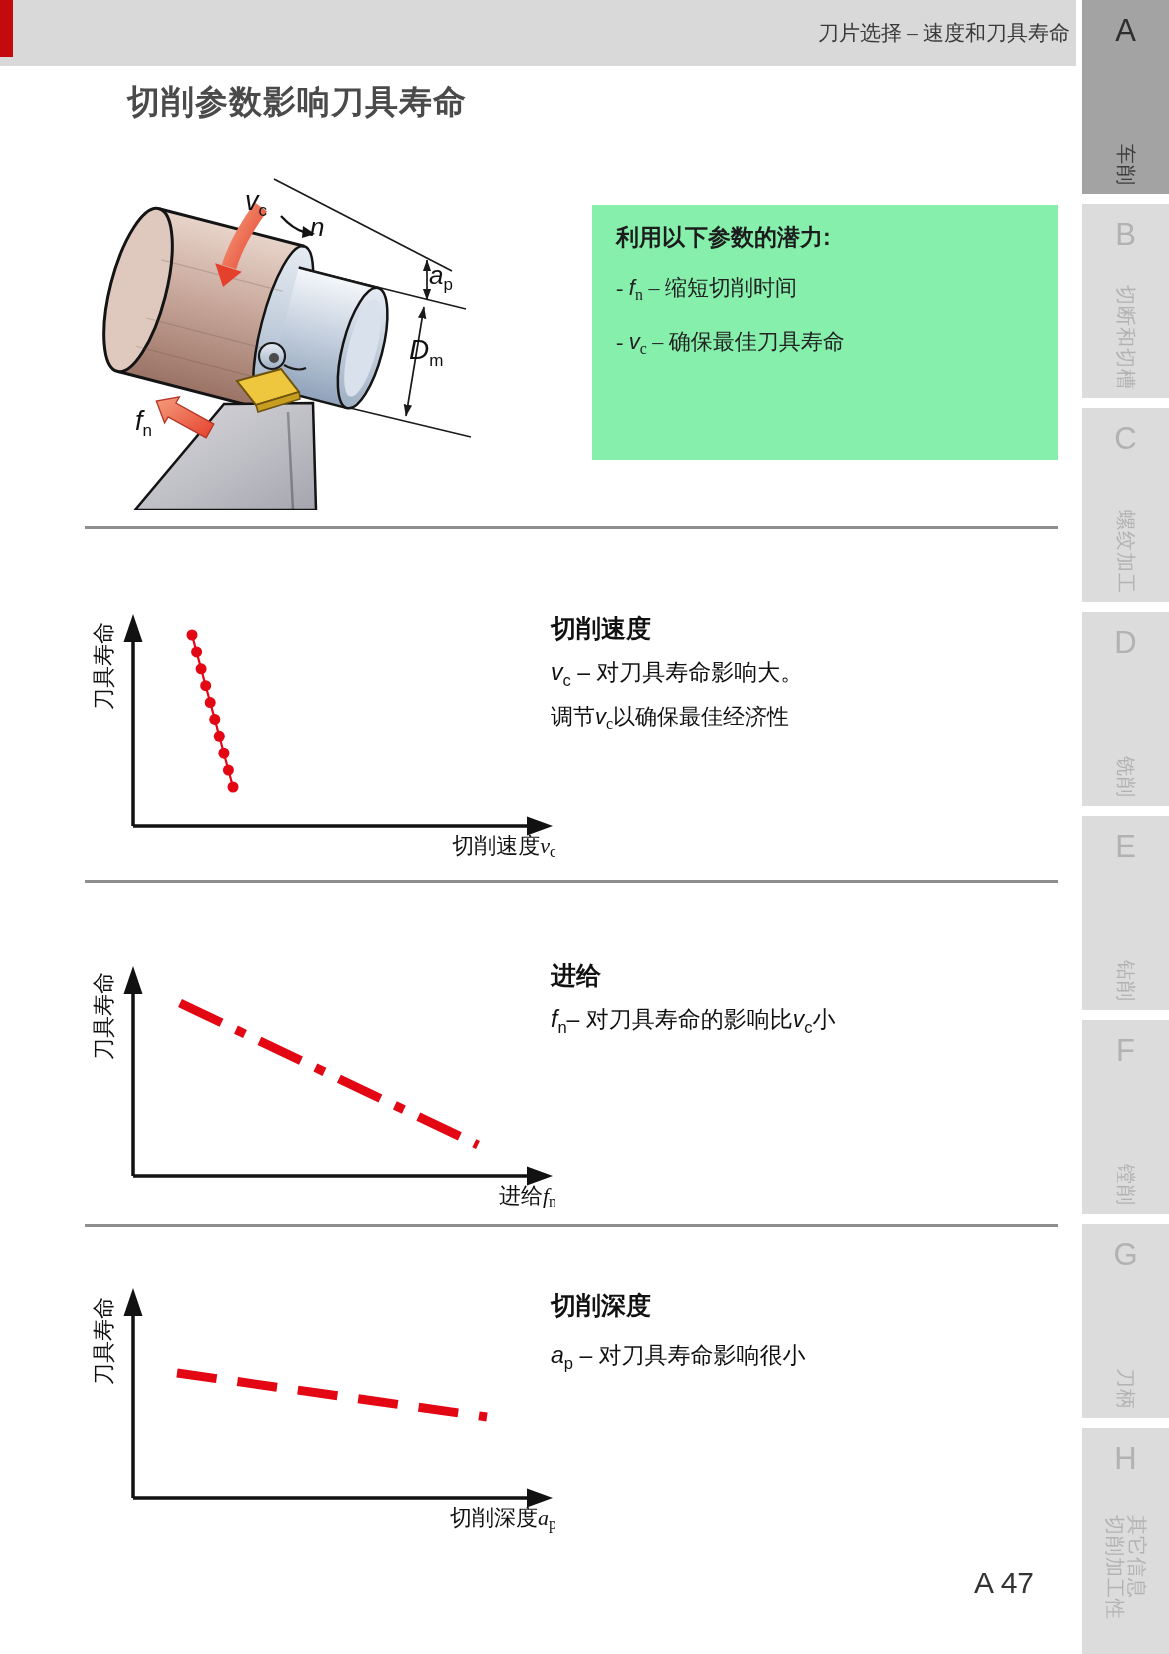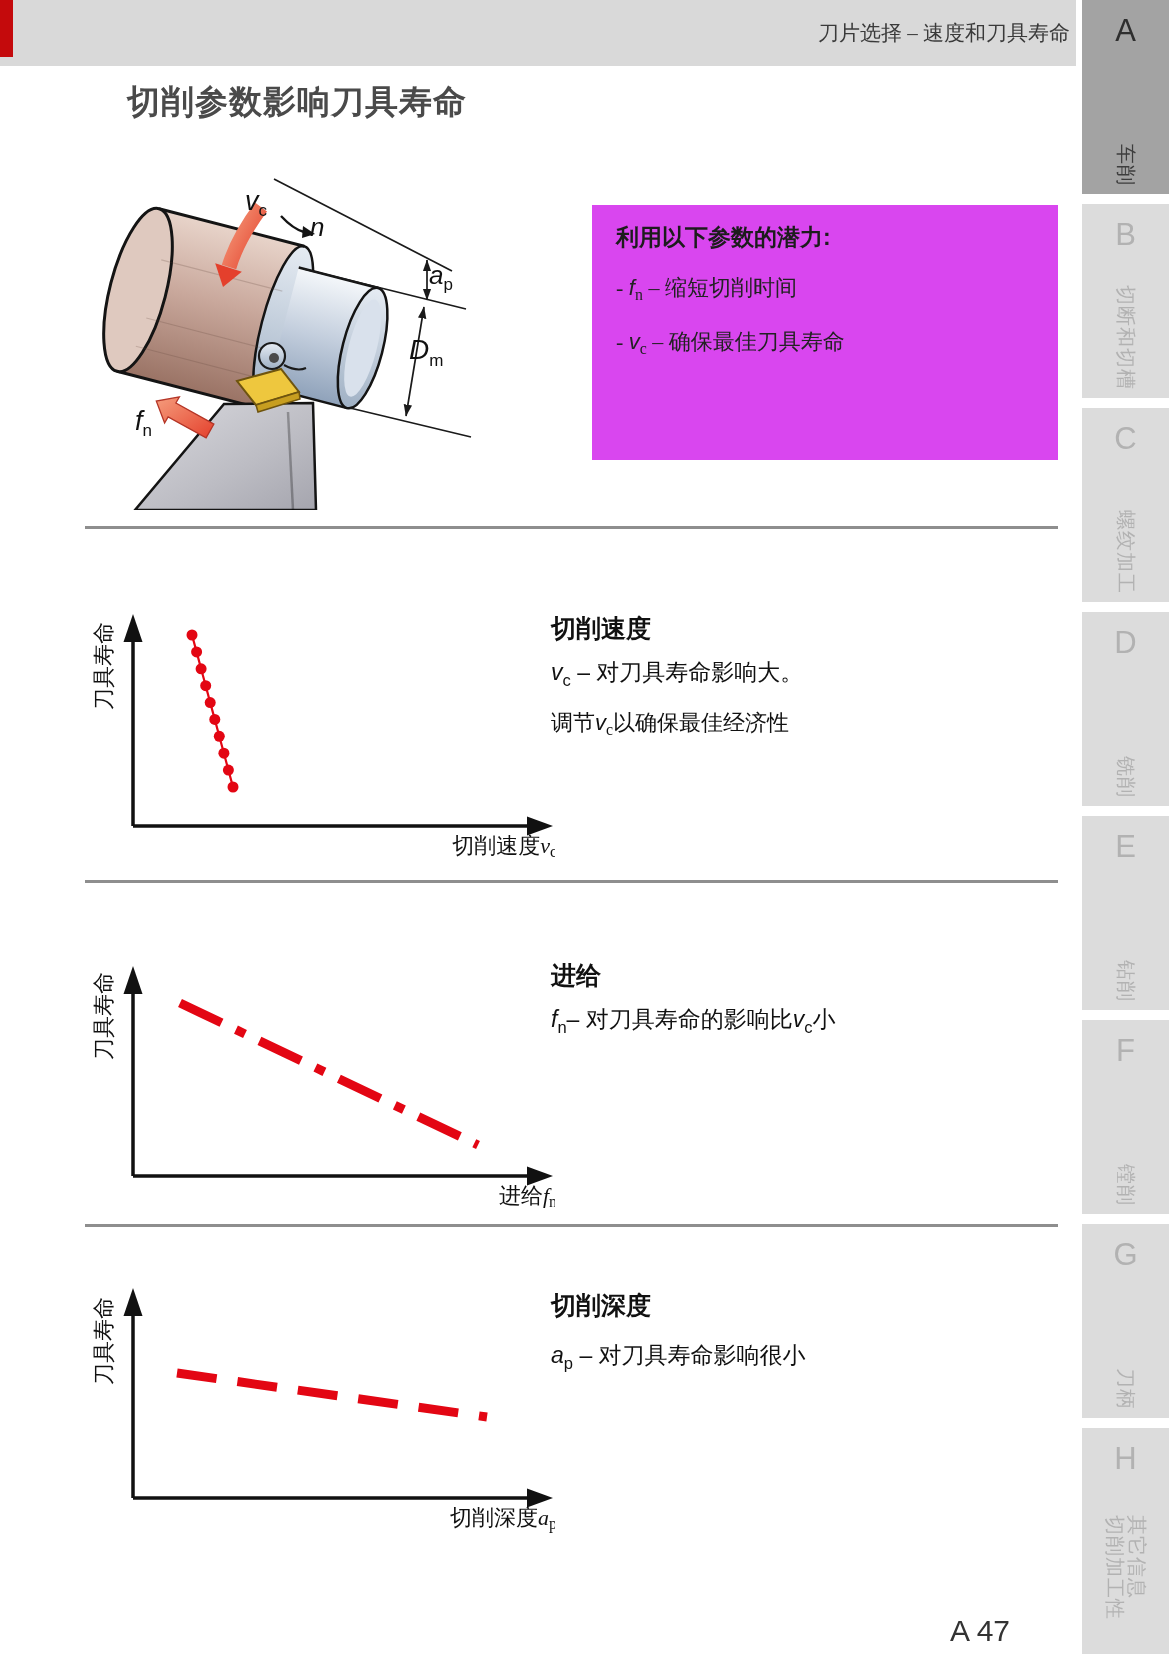--- a/index.html
+++ b/index.html
@@ -9,42 +9,42 @@
 
   
   #red-tab{left:0;top:0;width:13px;height:57px;background:#c40a0c;}
   #header-bar{left:0;top:0;width:1076px;height:66px;background:#d9d9d9;}
   #breadcrumb{left:0;top:0;width:1058px;height:66px;line-height:66px;text-align:right;
               font-family:"Liberation Serif",serif;font-size:21px;color:#3a3a3a;margin-left:12px;}
 
   #page-title{left:85px;top:80px;font-size:33px;font-weight:700;color:#4a4a4a;letter-spacing:1px;margin-left:42px;}
 
   
-  #info-box{left:592px;top:205px;width:466px;height:255px;background:#d946ef;box-sizing:border-box;
+  #info-box{left:592px;top:205px;width:466px;height:255px;background:#86efac;box-sizing:border-box;
             padding:17px 24px 0 24px;color:#1c1c1c;}
   #info-box .ib-title{font-size:23px;font-weight:700;line-height:30px;}
   #info-box .ib-item{font-family:"Liberation Serif",serif;font-size:22px;line-height:47px;color:#222;}
   .sym{font-style:italic;font-family:"Liberation Sans",sans-serif;}
   sub{font-size:0.72em;}
 
   .divider{left:85px;width:973px;height:3px;background:#8e8e8e;}
 
   .chart{position:absolute;}
   .axis{font-family:"Liberation Serif",serif;font-size:22px;fill:#111;}
 
   .block{position:absolute;left:551px;color:#111;}
   .block .bh{font-size:25px;font-weight:700;line-height:30px;}
   .block .bd{font-size:23px;font-weight:400;line-height:30px;margin-top:14px;}
-  .block .bn{font-family:"Liberation Serif",serif;font-size:22px;line-height:28px;margin-top:13px;}
+  .block .bn{font-family:"Liberation Serif",serif;font-size:22px;line-height:28px;margin-top:7px;}
 
   
   .dlabel{position:absolute;color:#111;font-style:italic;font-size:26px;font-weight:500;}
   .dlabel sub{font-style:normal;font-size:17px;}
 
-  #page-number{left:950px;top:1566px;width:108px;text-align:left;font-size:30px;color:#333;margin-top:48px;}
+  #page-number{left:950px;top:1566px;width:108px;text-align:center;font-size:30px;color:#333;}
 
   
   .sb{left:1082px;width:87px;background:#dcdcdc;}
   .sb .letter{text-align:center;padding-top:13px;font-size:31px;color:#b2b2b2;}
   .sb .vwrap{position:absolute;bottom:8px;left:0;width:100%;display:flex;justify-content:center;}
   .sb .vtext{writing-mode:vertical-lr;text-orientation:sideways;font-size:20px;letter-spacing:1px;
              color:#b2b2b2;line-height:22px;}
   .sb.active{background:#a3a3a3;}
   .sb.active .letter{color:#2e2e2e;}
   .sb.active .vtext{color:#3d3d3d;}

